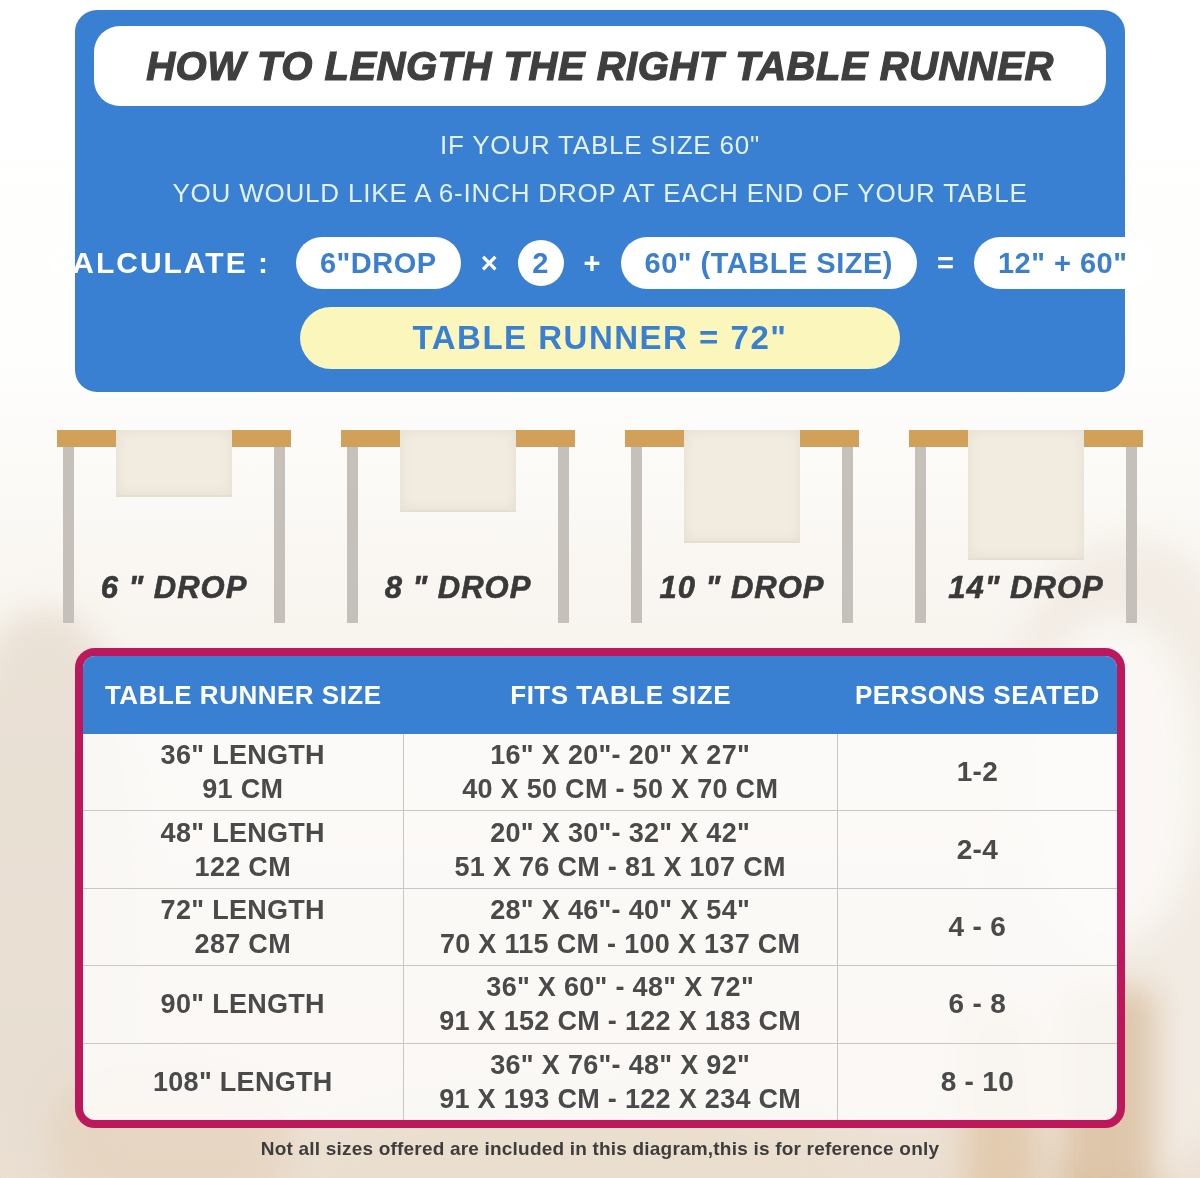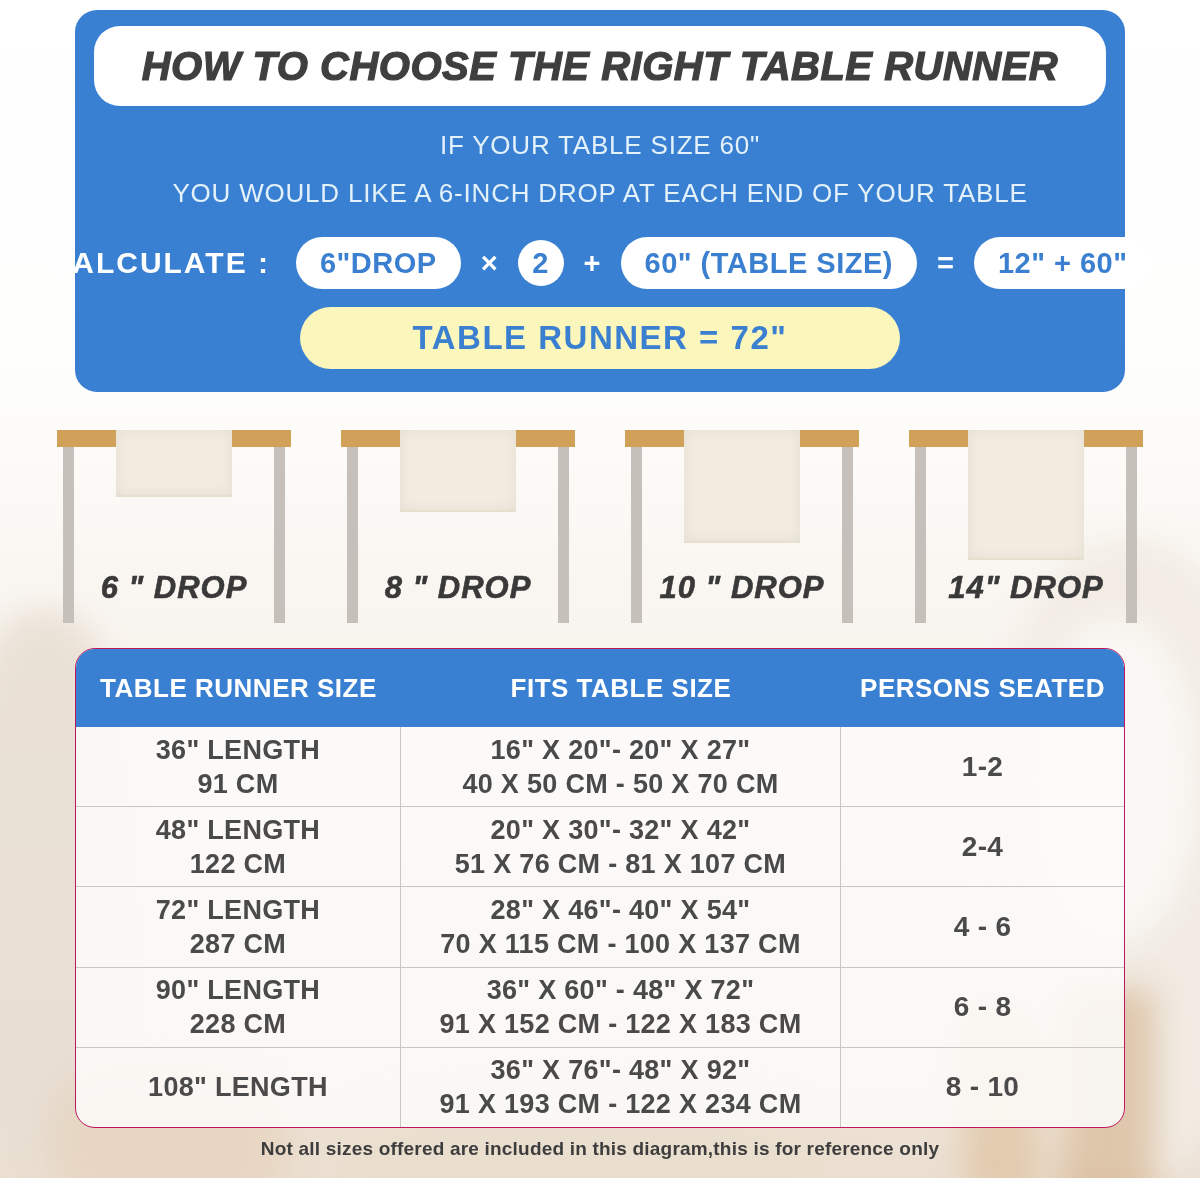--- a/index.html
+++ b/index.html
@@ -53,21 +53,21 @@
   .runner { position:absolute; top:30px; left:50%; transform:translateX(-50%); width:116px;
             background:#f1ecdf; box-shadow:inset 0 0 14px rgba(0,0,0,.06);
             border-bottom:2px solid #e6dfcd; }
   .drop-a { height:67px; } .drop-b { height:82px; } .drop-c { height:113px; } .drop-d { height:130px; }
   .drop-label { position:absolute; top:170px; width:100%; text-align:center;
                 font-size:31px; font-weight:bold; font-style:italic; color:#393939;
                 -webkit-text-stroke:.6px #393939; letter-spacing:1px; white-space:nowrap; }
 
   
   .size-panel { position:absolute; left:75px; top:648px; width:1050px; height:480px;
-                border:1px solid #be185d; border-radius:20px; overflow:hidden;
+                border:8px solid #be185d; border-radius:20px; overflow:hidden;
                 background:rgba(253,252,250,.85); display:flex; flex-direction:column; }
   .thead { flex:none; height:78px; background:#3a80d2; display:flex; align-items:center; }
   .th { color:#ffffff; font-size:26px; font-weight:bold; letter-spacing:.5px; text-align:center; }
   .c1 { width:31%; } .c2 { width:42%; } .c3 { width:27%; }
   .tbody { flex:1; display:flex; flex-direction:column; }
   .trow { flex:1; display:flex; }
   .trow + .trow { border-top:1px solid #c9c6c3; }
   .tcell { display:flex; flex-direction:column; justify-content:center; text-align:center;
            font-weight:bold; color:#4a4a4a; font-size:27px; line-height:34px; letter-spacing:.3px; }
   .tcell.c1, .tcell.c2 { border-right:1px solid #c9c6c3; }
@@ -87,21 +87,21 @@
     <div class="blob b2"></div>
     <div class="blob b7"></div>
     <div class="blob b3"></div>
     <div class="blob b4"></div>
     <div class="blob b5"></div>
     <div class="blob b6"></div>
   </div>
 
   <section class="hero">
     <div class="title-box">
-      <h1>HOW TO CHOOSE THE RIGHT TABLE RUNNER</h1>
+      <h1>HOW TO LENGTH THE RIGHT TABLE RUNNER</h1>
     </div>
     <p class="sub sub1">IF YOUR TABLE SIZE 60"</p>
     <p class="sub sub2">YOU WOULD LIKE A 6-INCH DROP AT EACH END OF YOUR TABLE</p>
 
     <div class="formula-row">
       <span class="calc-label">CALCULATE :</span>
       <span class="pill">6"DROP</span>
       <span class="op">×</span>
       <span class="pill circle">2</span>
       <span class="op">+</span>
@@ -196,21 +196,20 @@
           <div>70 X 115 CM - 100 X 137 CM</div>
         </div>
         <div class="tcell c3">
           <div>4 - 6</div>
         </div>
       </div>
 
       <div class="trow">
         <div class="tcell c1">
           <div>90" LENGTH</div>
-          <div>228 CM</div>
         </div>
         <div class="tcell c2">
           <div>36" X 60" - 48" X 72"</div>
           <div>91 X 152 CM - 122 X 183 CM</div>
         </div>
         <div class="tcell c3">
           <div>6 - 8</div>
         </div>
       </div>
 

